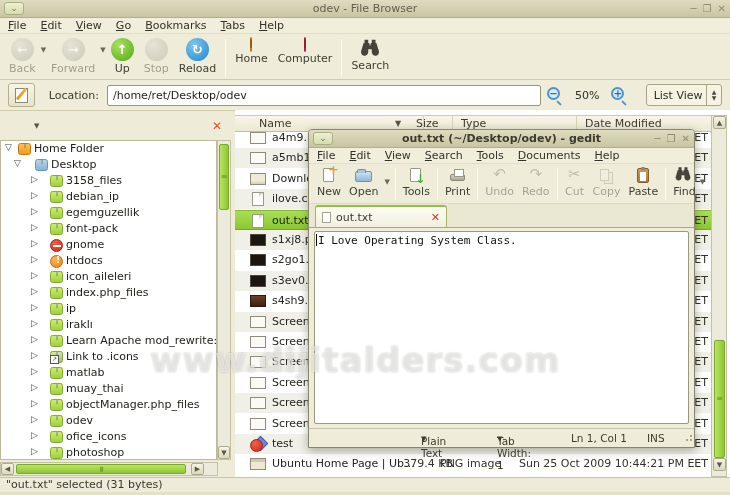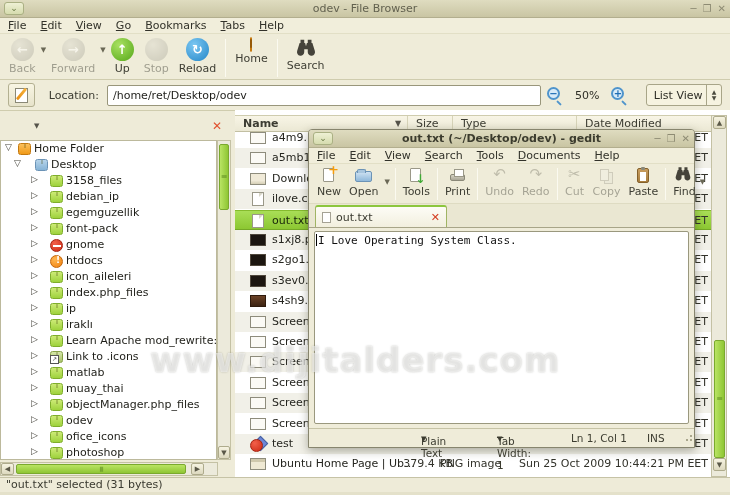--- a/index.html
+++ b/index.html
@@ -205,20 +205,24 @@
         <span>
           <span class="circ c-blue">↻</span>
         </span>
         <span class="tlab">Reload</span>
       </div>
       <span class="tsep"></span>
       <div class="tbtn">
         <span><span class="hrect h-home"></span></span>
         <span class="tlab">Home</span>
       </div>
+      <div class="tbtn">
+        <span><span class="hrect h-comp"></span></span>
+        <span class="tlab">Computer</span>
+      </div>
       <span class="tsep"></span>
       <div class="tbtn">
         <span>
           <svg class="bino" width="22" height="19.8" viewBox="0 0 20 18">
             <path fill="#45433a" d="M5 1.5h3.4v3H5zM11.6 1.5H15v3h-3.4zM4.2 4.5h5l.8 3 .8-3h5l2.2 7.2a3.3 3.3 0 1 1-6.4 1v-2.4h-3.2v2.4a3.3 3.3 0 1 1-6.4-1z"></path>
           </svg>
         </span>
         <span class="tlab">Search</span>
       </div>
     </div>
@@ -366,21 +370,21 @@
         <div class="sb-btn" style="left:0;top:0;width:13px;height:12px;line-height:11px;">◀</div>
         <div class="sb-thumb h" style="left:15px;top:1px;width:170px;height:10px;">
             <span class="grip" style="transform:translate(-50%,-50%) rotate(90deg);">≡</span>
           </div>
         <div class="sb-btn" style="right:13px;top:0;width:13px;height:12px;line-height:11px;">▶</div>
       </div>
     </div>
 
     <div id="filearea">
       <div id="flist-head">
-        <div class="hcell" style="left:0;width:173px;font-weight:bold;">Name</div>
+        <div class="hcell" style="left:16px;width:173px;">Name</div>
         <span style="position:absolute;left:160px;top:3px;font-size:8px;color:#55534a;">▼</span>
         <div class="hcell" style="left:173px;width:45px;">Size</div>
         <div class="hcell" style="left:342px;width:134px;border-right:none;">Date Modified</div>
         <div class="hcell" style="left:218px;width:124px;">Type</div>
       </div>
       <div id="rows">
           <div class="frow" style="top: -4px;">
             <span class="fic "></span>
             <span class="fname">a4m9.p</span>
             <span class="fdate">EET</span>

